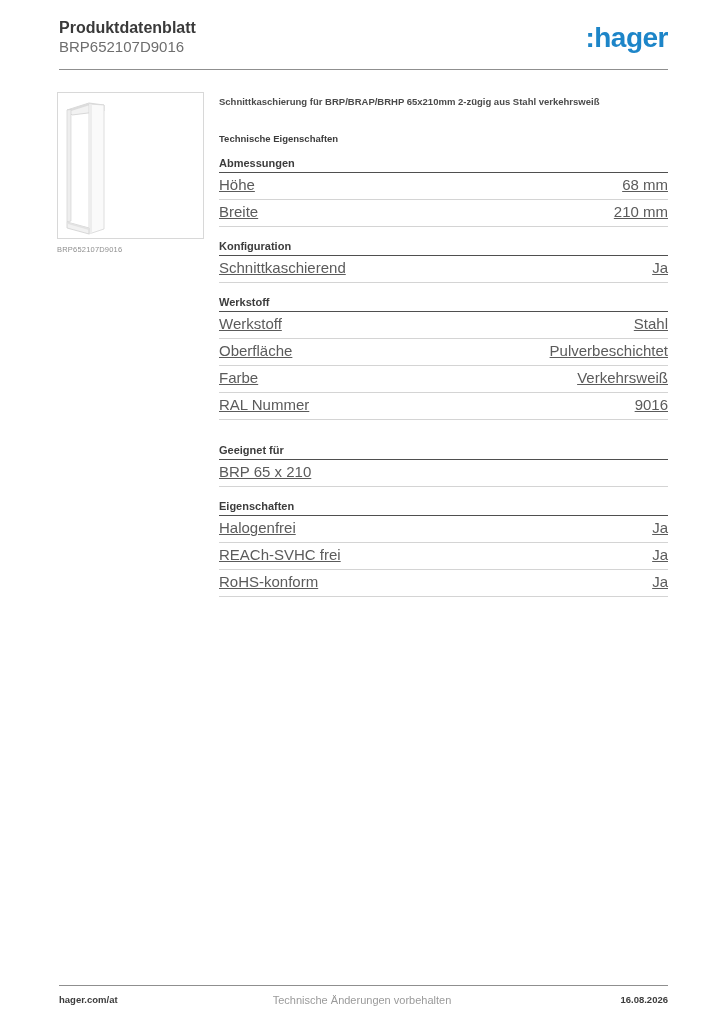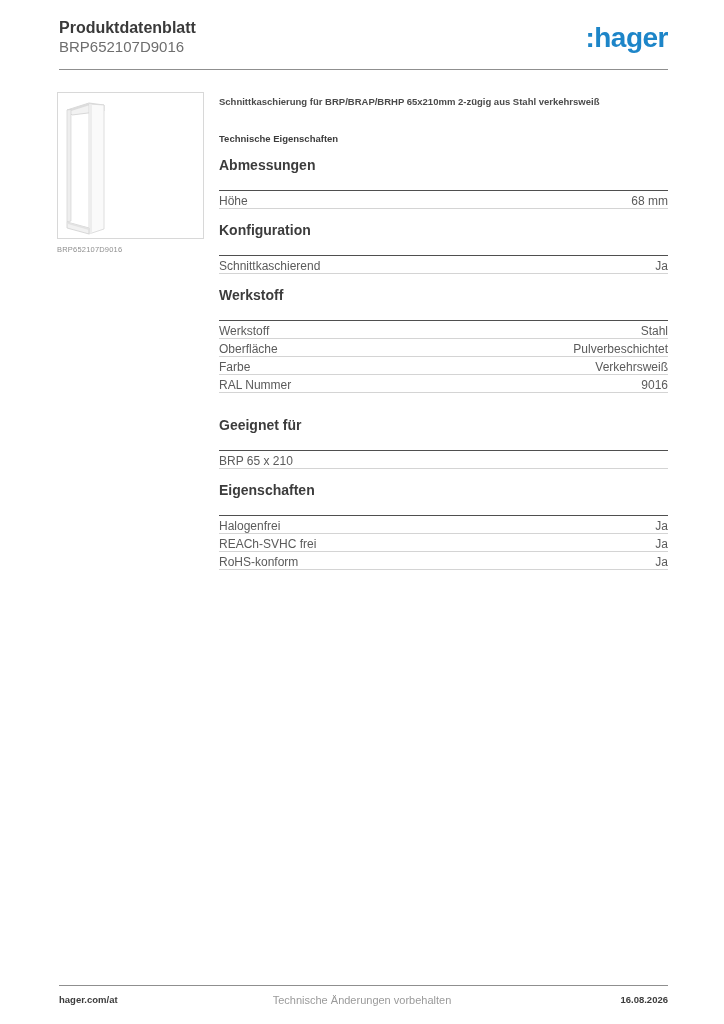--- a/index.html
+++ b/index.html
@@ -52,29 +52,29 @@
   }
   .tech-heading {
     margin-top: 26px;
     font-size: 9.5px; font-weight: bold; color: #3c3c3c;
   }
   .sections { margin-top: 13px; }
   .spec-section { margin-top: 13px; }
   .spec-section:first-child { margin-top: 0; }
   .spec-section:nth-child(4) { margin-top: 24px; }
   .spec-heading {
-    font-size: 14px; font-weight: bold; color: #3c3c3c;
-    padding-bottom: 17px;
+    font-size: 11px; font-weight: bold; color: #3c3c3c;
+    padding-bottom: 3px;
     border-bottom: 1px solid #4f4f4f;
   }
   .spec-row {
     display: flex; justify-content: space-between; align-items: baseline;
-    padding: 3px 0 0 0;
+    padding: 3px 0 6px 0;
     border-bottom: 1px solid #d4d4d4;
-    font-size: 12px; color: #5b5b5b;
+    font-size: 15px; color: #5b5b5b; text-decoration: underline;
   }
   .spec-label { text-align: left; }
   .spec-value { text-align: right; }
 
   
   .footer-rule {
     position: absolute; left: 59px; right: 56px; top: 985px;
     height: 1px; background: #8f8f8f;
   }
   .footer-left {
@@ -121,20 +121,24 @@
 <div class="content">
   <div class="description">Schnittkaschierung für BRP/BRAP/BRHP 65x210mm 2-zügig aus Stahl verkehrsweiß</div>
   <div class="tech-heading">Technische Eigenschaften</div>
   <div class="sections" id="sections">
       <section class="spec-section">
         <div class="spec-heading">Abmessungen</div>
         <div class="spec-row">
           <span class="spec-label">Höhe</span>
           <span class="spec-value">68 mm</span>
         </div>
+        <div class="spec-row">
+          <span class="spec-label">Breite</span>
+          <span class="spec-value">210 mm</span>
+        </div>
       </section>
       <section class="spec-section">
         <div class="spec-heading">Konfiguration</div>
         <div class="spec-row">
           <span class="spec-label">Schnittkaschierend</span>
           <span class="spec-value">Ja</span>
         </div>
       </section>
       <section class="spec-section">
         <div class="spec-heading">Werkstoff</div>

